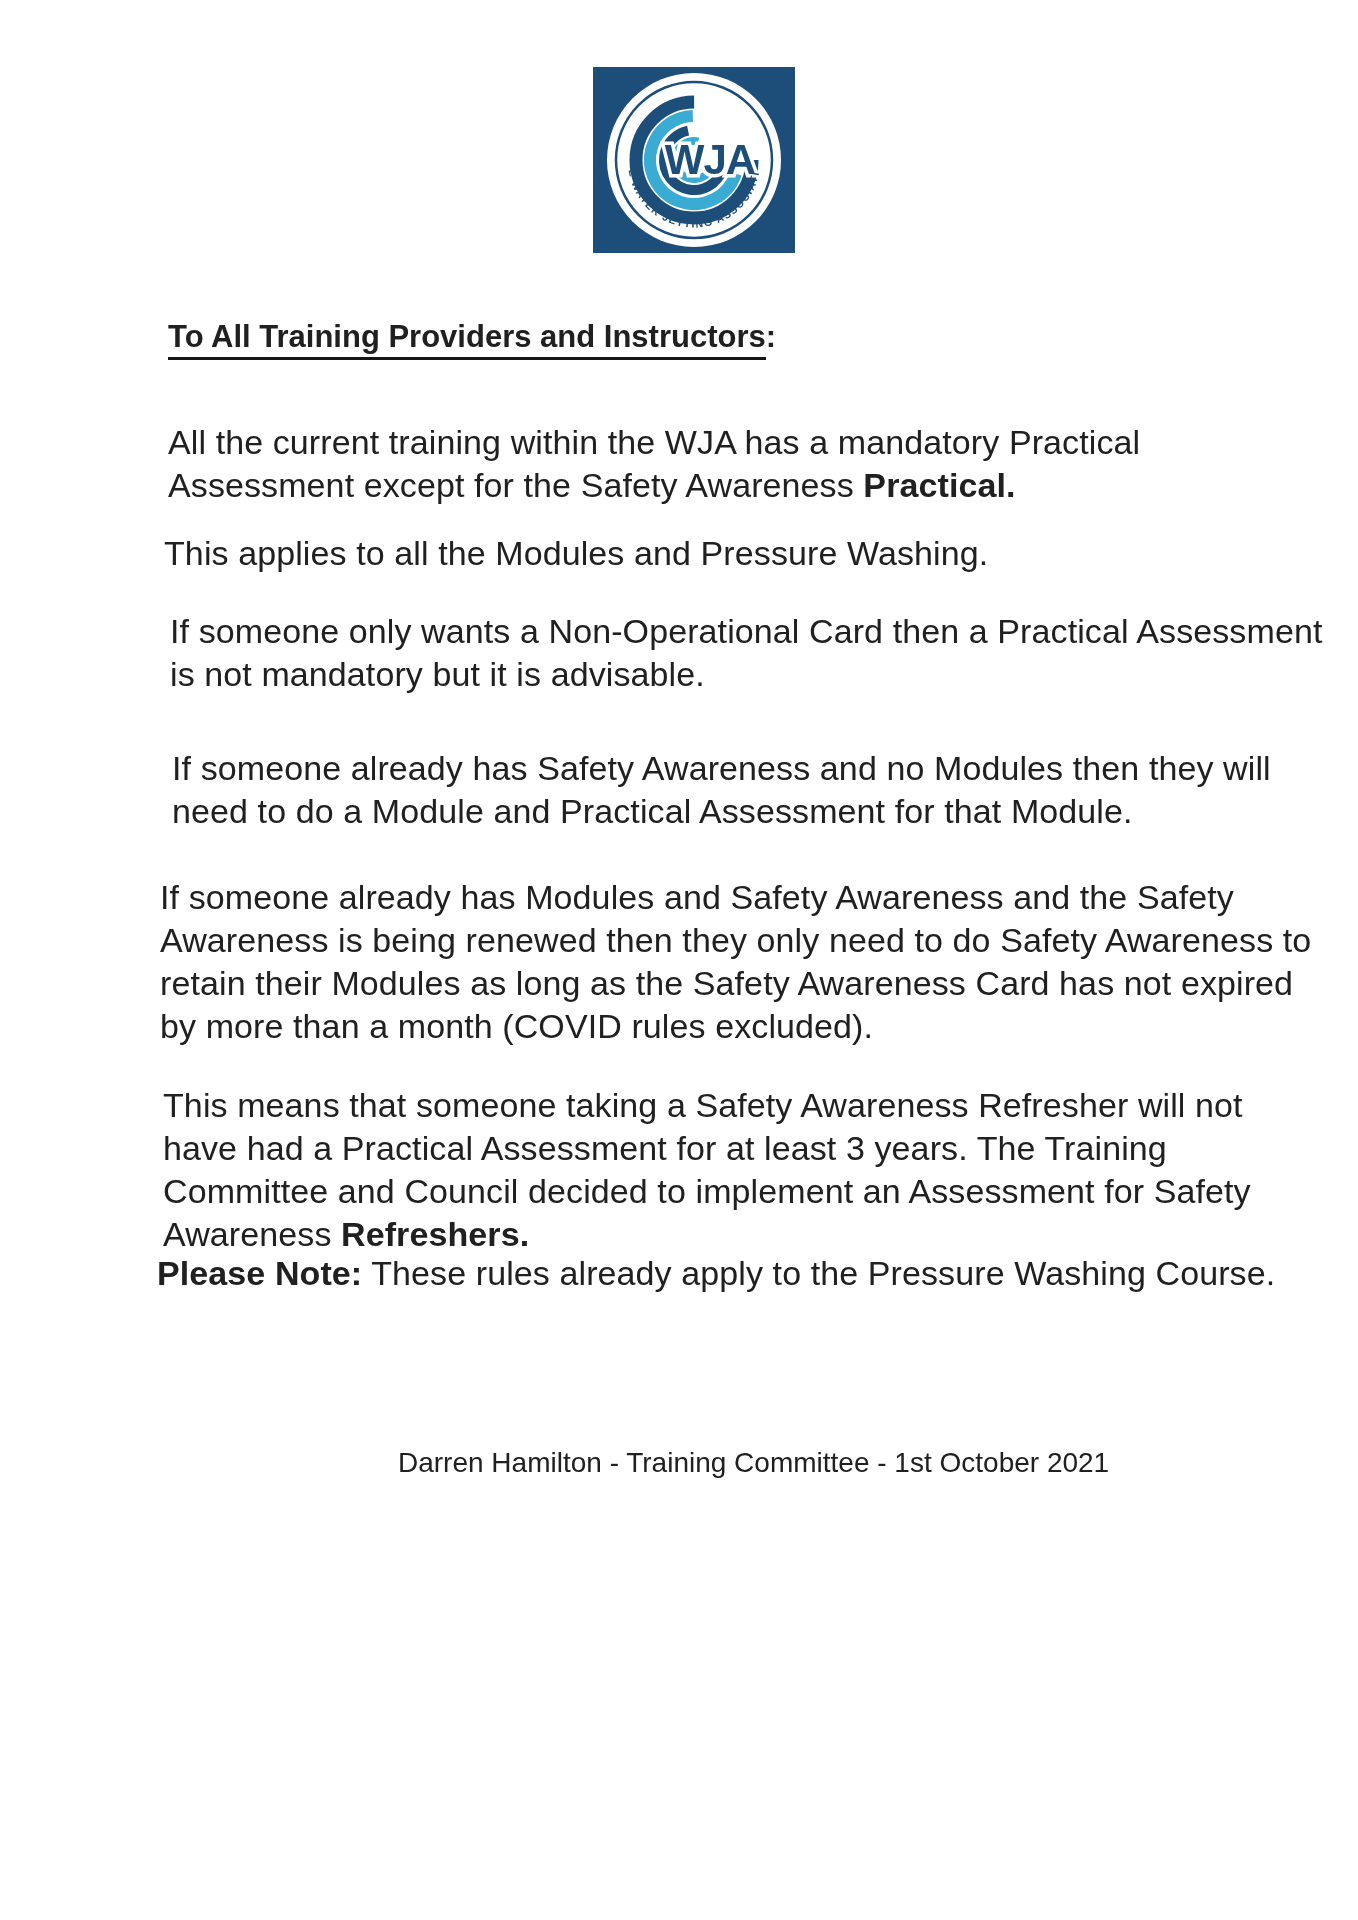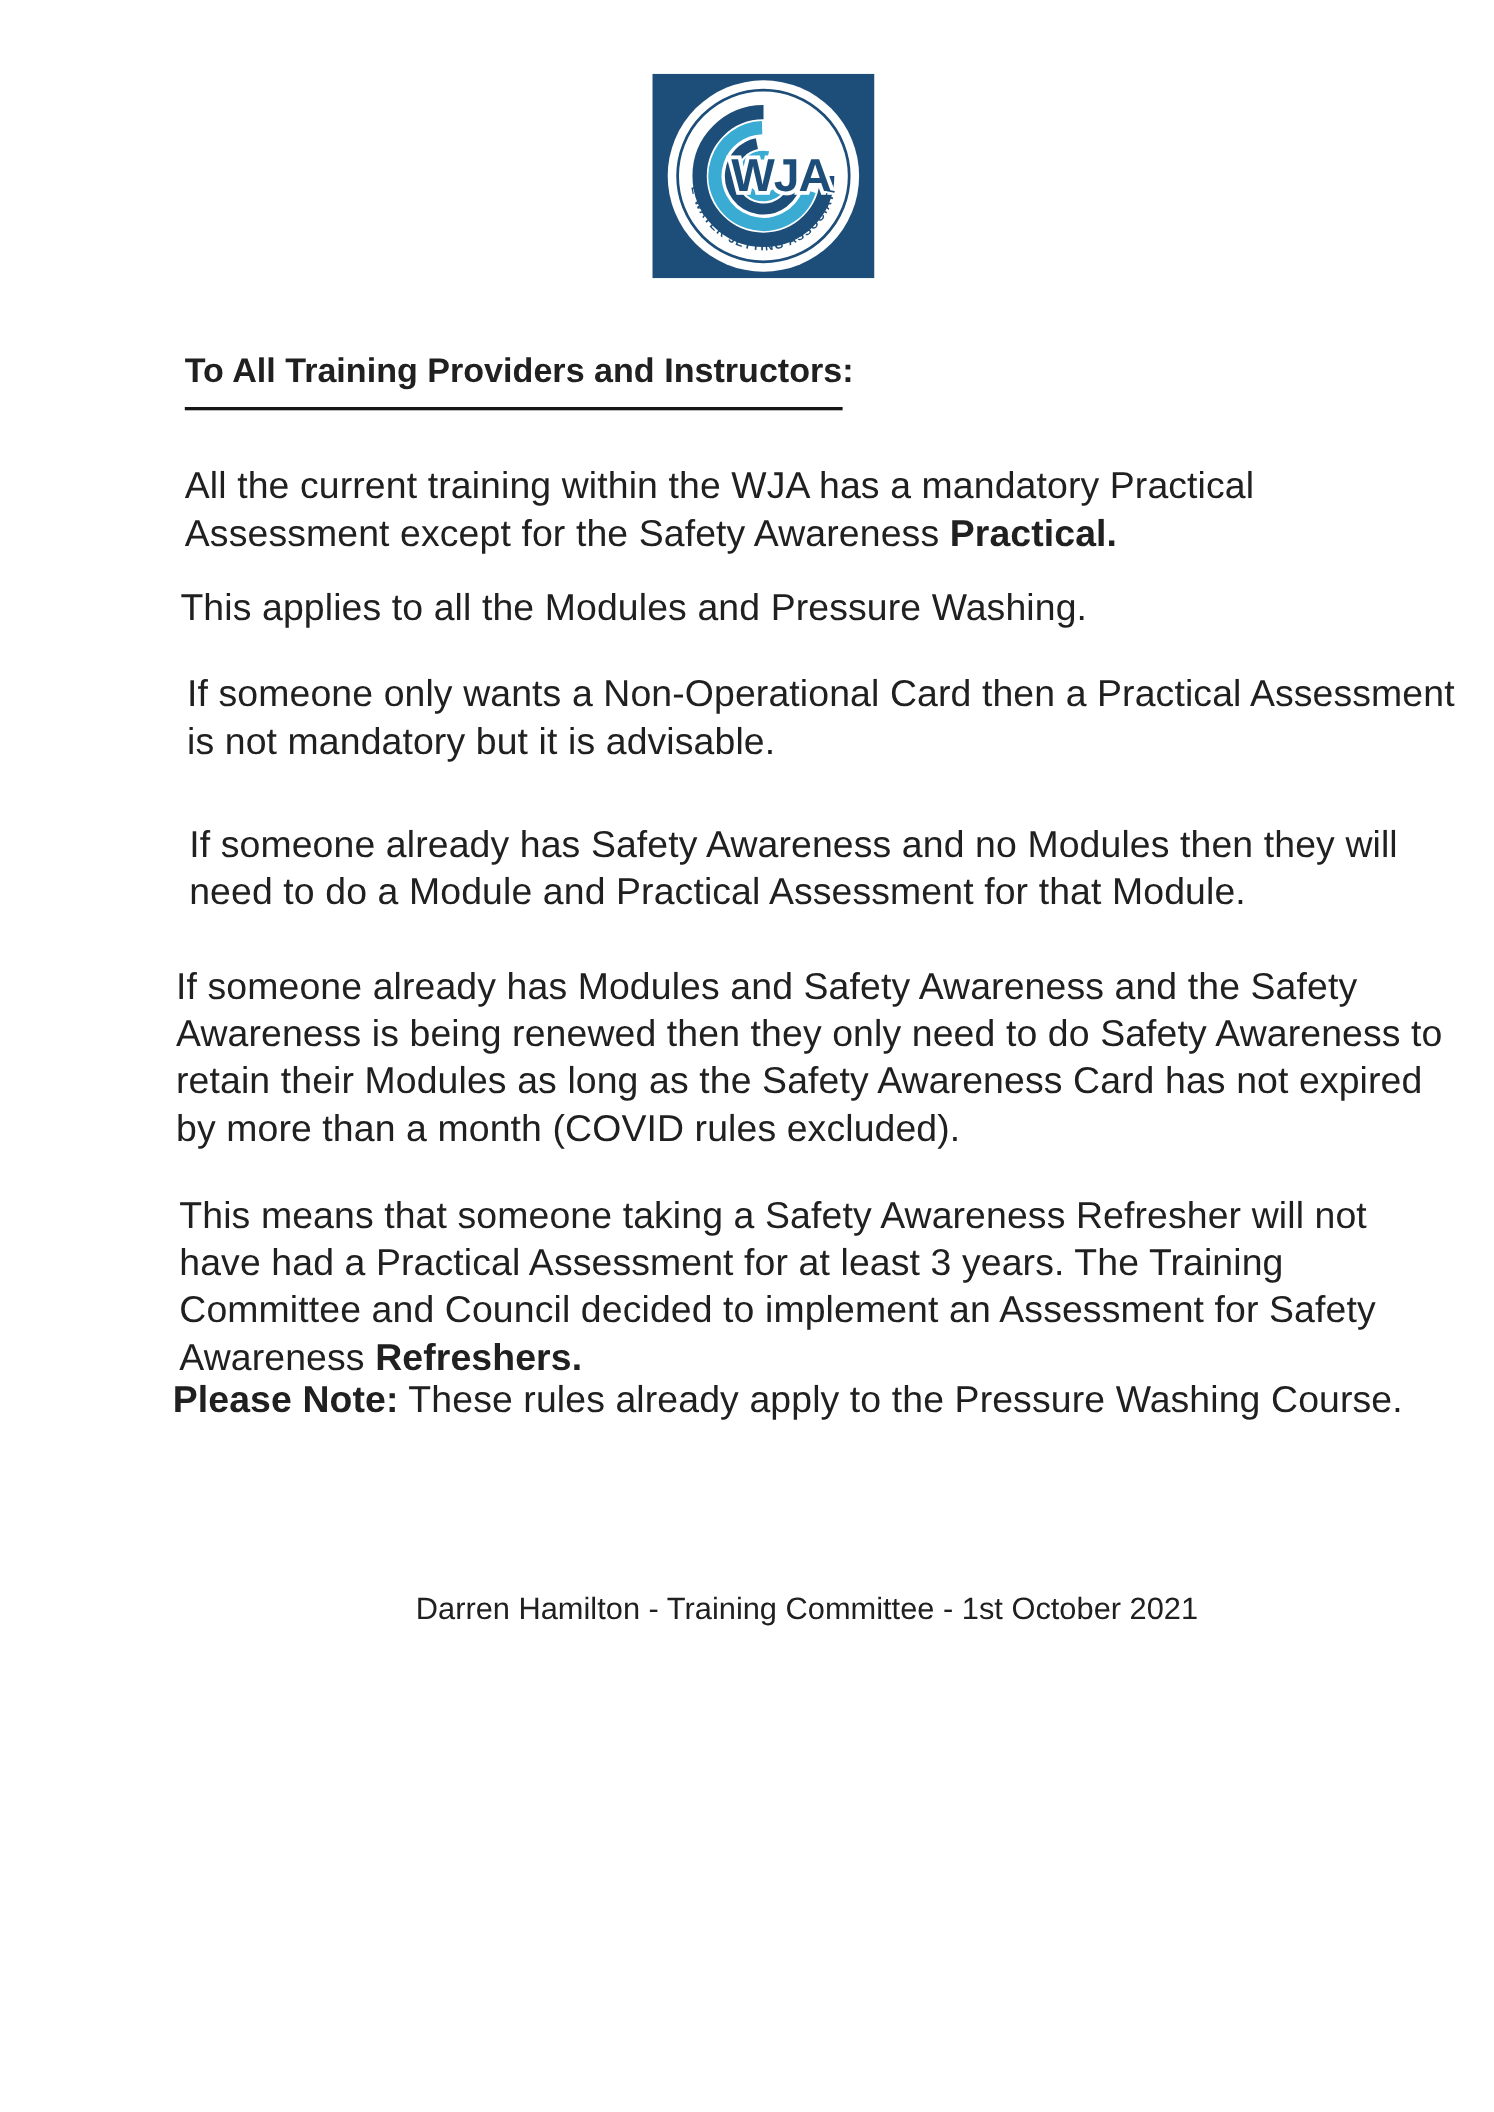--- a/index.html
+++ b/index.html
@@ -27,40 +27,40 @@
     position: absolute;
     left: 168px;
     top: 317px;
     font-size: 31px;
     line-height: 40px;
     font-weight: bold;
     white-space: pre-wrap;
   }
   .heading .u {
     border-bottom: 3px solid #161616;
-    padding-bottom: 16px;
+    padding-bottom: 3px;
   }
   .para {
     position: absolute;
     font-size: 34px;
     line-height: 43px;
     white-space: pre-wrap;
     letter-spacing: 0.1px;
   }
   .para .b, .heading .b { font-weight: bold; }
   .p1 { left: 168px; top: 421px; }
   .p2 { left: 164px; top: 532px; }
   .p3 { left: 170px; top: 610px; }
   .p4 { left: 172px; top: 747px; }
   .p5 { left: 160px; top: 876px; }
   .p6 { left: 163px; top: 1084px; }
   .p7 { left: 157px; top: 1252px; }
   .signature {
     position: absolute;
-    left: 378px;
+    left: 398px;
     top: 1442px;
     font-size: 28px;
     line-height: 42px;
     white-space: pre;
   }
 </style>
 </head>
 <body>
 
 <div class="page">

